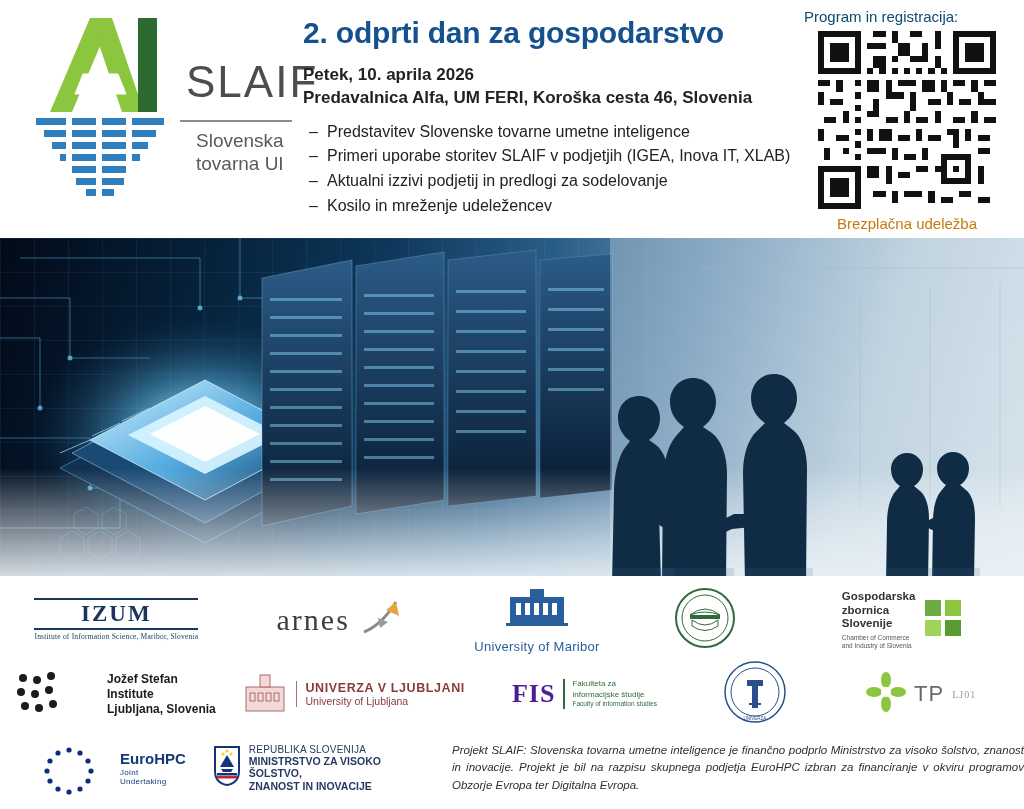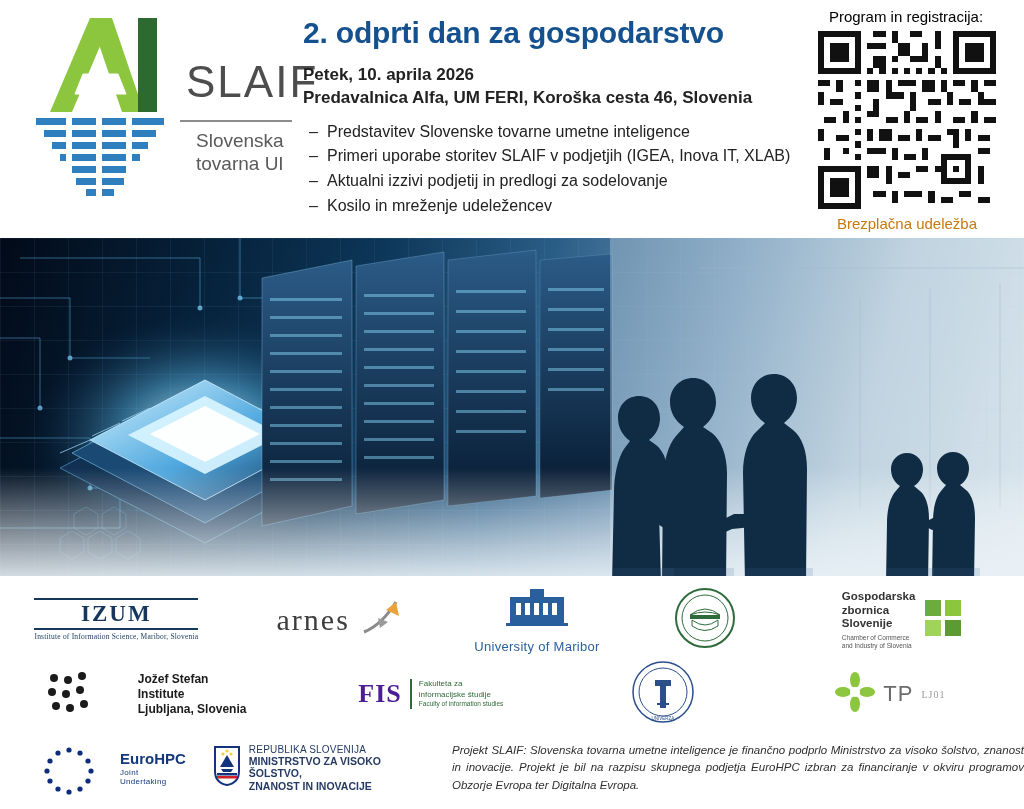--- a/index.html
+++ b/index.html
@@ -110,23 +110,23 @@
 
   
   .qr-block {
     position: absolute;
     right: 14px; top: 8px;
     width: 206px;
     text-align: center;
   }
   .qr-caption {
     font-size: 15px;
-    color: #000000;
+    color: #0c4a6e;
     margin-bottom: 6px;
-    text-align: center;
+    text-align: left;
     padding-right: 2px;
   }
   .qr-code {
     width: 178px; height: 178px;
     margin: 0 auto;
     background: #ffffff;
     display: block;
   }
   .qr-free {
     font-size: 15px;
@@ -647,20 +647,38 @@
             </g>
           </svg>
         </span>
         <div class="sponsor-text">
           <div class="ijs-name">Jožef Stefan</div>
           <div class="ijs-name">Institute</div>
           <div class="ijs-name">Ljubljana, Slovenia</div>
         </div>
       </div>
 
+      <div class="sponsor" style="width:230px;">
+        <span>
+          <svg width="46" height="46" viewBox="0 0 46 46">
+            <g stroke="#b06a6a" fill="#f1d9d9" stroke-width="1">
+              <rect x="4" y="18" width="38" height="24"></rect>
+              <rect x="18" y="6" width="10" height="12"></rect>
+              <rect x="8" y="24" width="5" height="8"></rect>
+                <rect x="16" y="24" width="5" height="8"></rect>
+              <rect x="24" y="24" width="5" height="8"></rect>
+                <rect x="32" y="24" width="5" height="8"></rect>
+            </g>
+          </svg>
+        </span>
+        <div class="sponsor-text" style="border-left:1px solid #b06a6a;padding-left:8px;">
+          <div class="ul-name">UNIVERZA V LJUBLJANI</div>
+          <div class="ul-sub">University of Ljubljana</div>
+        </div>
+      </div>
 
       <div class="sponsor" style="width:200px;">
         <span class="fis-name">FIS</span>
         <div class="sponsor-text" style="border-left:2px solid #2f6b3a;padding-left:7px;">
           <div class="fis-sub b">Fakulteta za</div>
           <div class="fis-sub b">informacijske študije</div>
           <div class="fis-sub" style="font-size:6.5px;">Faculty of information studies</div>
         </div>
       </div>
 

